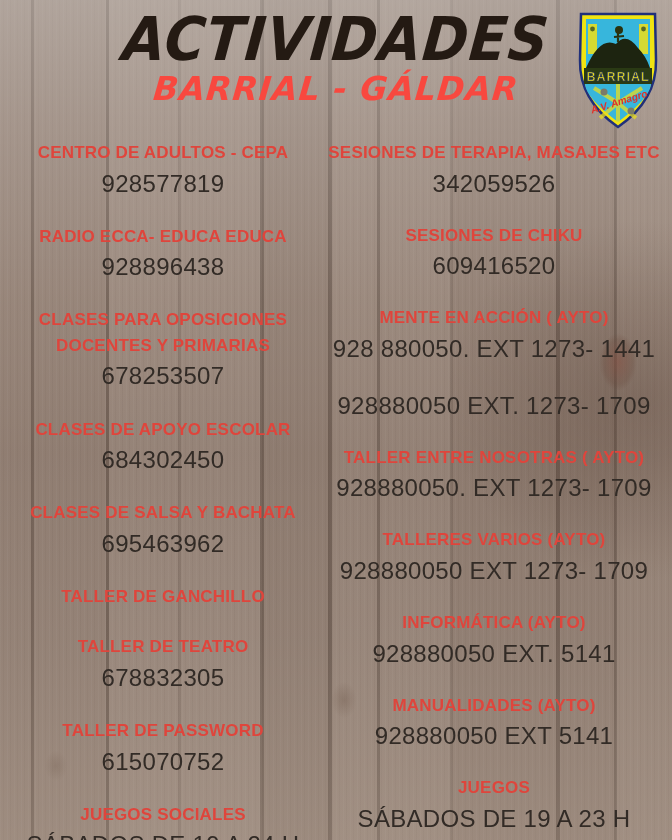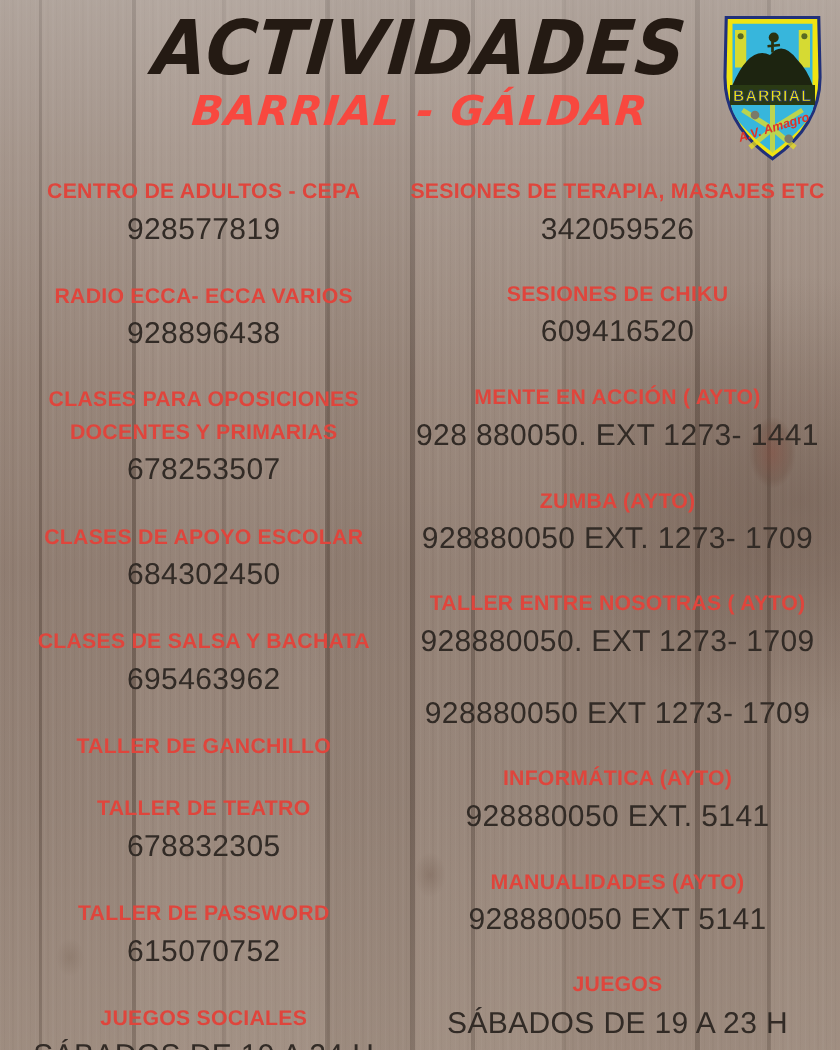--- a/index.html
+++ b/index.html
@@ -109,21 +109,21 @@
     <text x="46" y="97" text-anchor="middle" font-family="Liberation Sans, sans-serif" font-size="10" font-weight="bold" font-style="italic" fill="#e03228" transform="rotate(-17 46 97)">A.V. Amagro</text>
   </svg>
 
   <div class="columns">
     <div class="col col-left">
         <div class="activity">
           <div class="activity-title">CENTRO DE ADULTOS - CEPA</div>
           <div class="activity-detail">928577819</div>
         </div>
         <div class="activity">
-          <div class="activity-title">RADIO ECCA- ECCA VARIOS</div>
+          <div class="activity-title">RADIO ECCA- EDUCA EDUCA</div>
           <div class="activity-detail">928896438</div>
         </div>
         <div class="activity">
           <div class="activity-title">CLASES PARA OPOSICIONES DOCENTES Y PRIMARIAS</div>
           <div class="activity-detail">678253507</div>
         </div>
         <div class="activity">
           <div class="activity-title">CLASES DE APOYO ESCOLAR</div>
           <div class="activity-detail">684302450</div>
         </div>
@@ -154,28 +154,28 @@
         </div>
         <div class="activity">
           <div class="activity-title">SESIONES DE CHIKU</div>
           <div class="activity-detail">609416520</div>
         </div>
         <div class="activity">
           <div class="activity-title">MENTE EN ACCIÓN ( AYTO)</div>
           <div class="activity-detail">928 880050. EXT 1273- 1441</div>
         </div>
         <div class="activity">
-          <div class="activity-title">ZUMBA (AYTO)</div>
           <div class="activity-detail">928880050 EXT. 1273- 1709</div>
         </div>
         <div class="activity">
           <div class="activity-title">TALLER ENTRE NOSOTRAS ( AYTO)</div>
           <div class="activity-detail">928880050. EXT 1273- 1709</div>
         </div>
         <div class="activity">
+          <div class="activity-title">TALLERES VARIOS (AYTO)</div>
           <div class="activity-detail">928880050 EXT 1273- 1709</div>
         </div>
         <div class="activity">
           <div class="activity-title">INFORMÁTICA (AYTO)</div>
           <div class="activity-detail">928880050 EXT. 5141</div>
         </div>
         <div class="activity">
           <div class="activity-title">MANUALIDADES (AYTO)</div>
           <div class="activity-detail">928880050 EXT 5141</div>
         </div>

